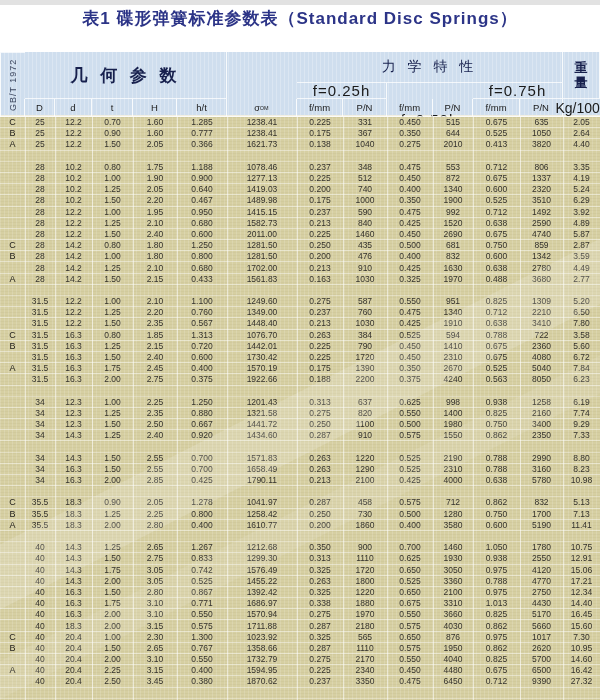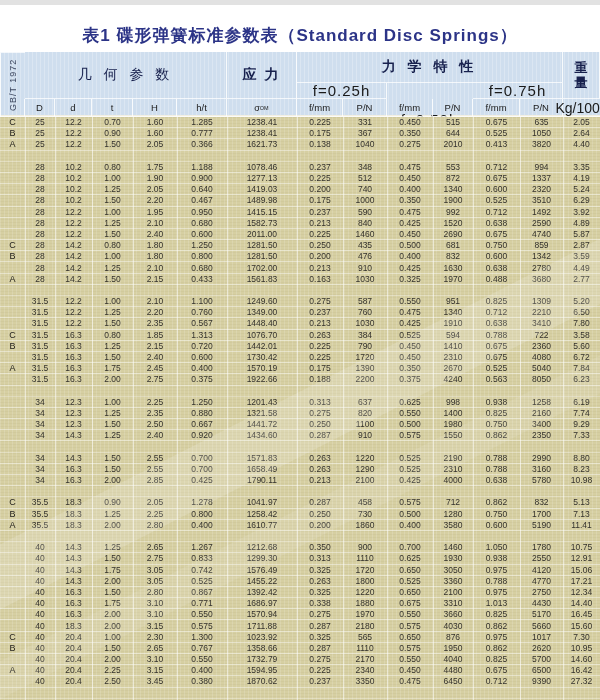--- a/index.html
+++ b/index.html
@@ -4,21 +4,21 @@
 <style>
   html,body{margin:0;padding:0;}
   body{
     width:600px;height:700px;overflow:hidden;position:relative;
     background:#ffffff;
     font-family:"Liberation Sans","DejaVu Sans",sans-serif;
     -webkit-font-smoothing:antialiased;
   }
   .top-strip{position:absolute;top:0;left:0;width:600px;height:5px;background:#e2e2e2;}
   .title{
-    position:absolute;top:24px;left:0;width:600px;text-align:center;
+    position:absolute;top:7px;left:0;width:600px;text-align:center;
     font-size:17px;font-weight:bold;letter-spacing:1px;color:#2c3487;
     white-space:nowrap;
   }
   .table{
     position:absolute;top:52px;left:0;width:600px;height:648px;
     box-sizing:border-box;
   }
   
   .thead{
     display:grid;
@@ -34,23 +34,23 @@
     color:#17204d;box-sizing:border-box;
     border-right:1px solid rgba(255,255,255,.85);
     border-bottom:1px solid rgba(255,255,255,.75);
   }
   .hcell:last-child{border-right:none;}
   .gbt{
     grid-column:1;grid-row:1/4;
     writing-mode:vertical-rl;transform:rotate(180deg);
     font-size:9px;color:#3c465e;letter-spacing:1px;
   }
-  .h-geo{grid-column:2/7;grid-row:1/3;font-size:14px;font-weight:normal;letter-spacing:4px;}
+  .h-geo{grid-column:2/7;grid-row:1/3;font-size:17px;font-weight:bold;letter-spacing:4px;}
   .h-stress{grid-column:7;grid-row:1/3;font-size:14px;font-weight:bold;letter-spacing:2px;}
-  .h-mech{grid-column:8/14;grid-row:1;font-size:14px;font-weight:bold;letter-spacing:4px;}
+  .h-mech{grid-column:8/14;grid-row:1;font-size:14px;font-weight:normal;letter-spacing:4px;}
   .h-weight{grid-column:14;grid-row:1/3;flex-direction:column;font-size:13px;font-weight:bold;line-height:15px;}
   .h-f{grid-row:2;font-size:15px;letter-spacing:1px;color:#1a1a1a;}
   .h-f025{grid-column:8/10;}
   .h-f050{grid-column:10/12;margin-top:36px;}
   .h-f075{grid-column:12/14;}
   .h-sym{grid-row:3;font-size:9.5px;color:#1a1a1a;}
   .h-sigma{font-size:9px;}
   .h-sigma sub{font-size:5.5px;}
   .h-unit{font-size:14px;}
   
@@ -91,21 +91,20 @@
 
 <div class="top-strip"></div>
 
 <div class="title">表1 碟形弹簧标准参数表（Standard Disc Springs）</div>
 
 <div class="table">
 
   <div class="thead">
     <div class="hcell gbt">GB/T 1972</div>
     <div class="hcell h-geo">几 何 参 数</div>
-    <div class="hcell h-stress">应 力</div>
     <div class="hcell h-mech">力 学 特 性</div>
     <div class="hcell h-weight">
       <span>重</span>
       <span>量</span>
     </div>
     <div class="hcell h-f h-f025">f=0.25h</div>
     <div class="hcell h-f h-f050">f=0.50h</div>
     <div class="hcell h-f h-f075">f=0.75h</div>
 
     <div class="hcell h-sym" style="grid-column:1;"></div>
@@ -185,21 +184,21 @@
         <div class="tcell">10.2</div>
         <div class="tcell">0.80</div>
         <div class="tcell">1.75</div>
         <div class="tcell">1.188</div>
         <div class="tcell">1078.46</div>
         <div class="tcell">0.237</div>
         <div class="tcell">348</div>
         <div class="tcell">0.475</div>
         <div class="tcell">553</div>
         <div class="tcell">0.712</div>
-        <div class="tcell">994</div>
+        <div class="tcell">806</div>
         <div class="tcell">3.35</div>
       </div>
       <div class="trow">
         <div class="tcell g"></div>
         <div class="tcell">28</div>
         <div class="tcell">10.2</div>
         <div class="tcell">1.00</div>
         <div class="tcell">1.90</div>
         <div class="tcell">0.900</div>
         <div class="tcell">1277.13</div>

